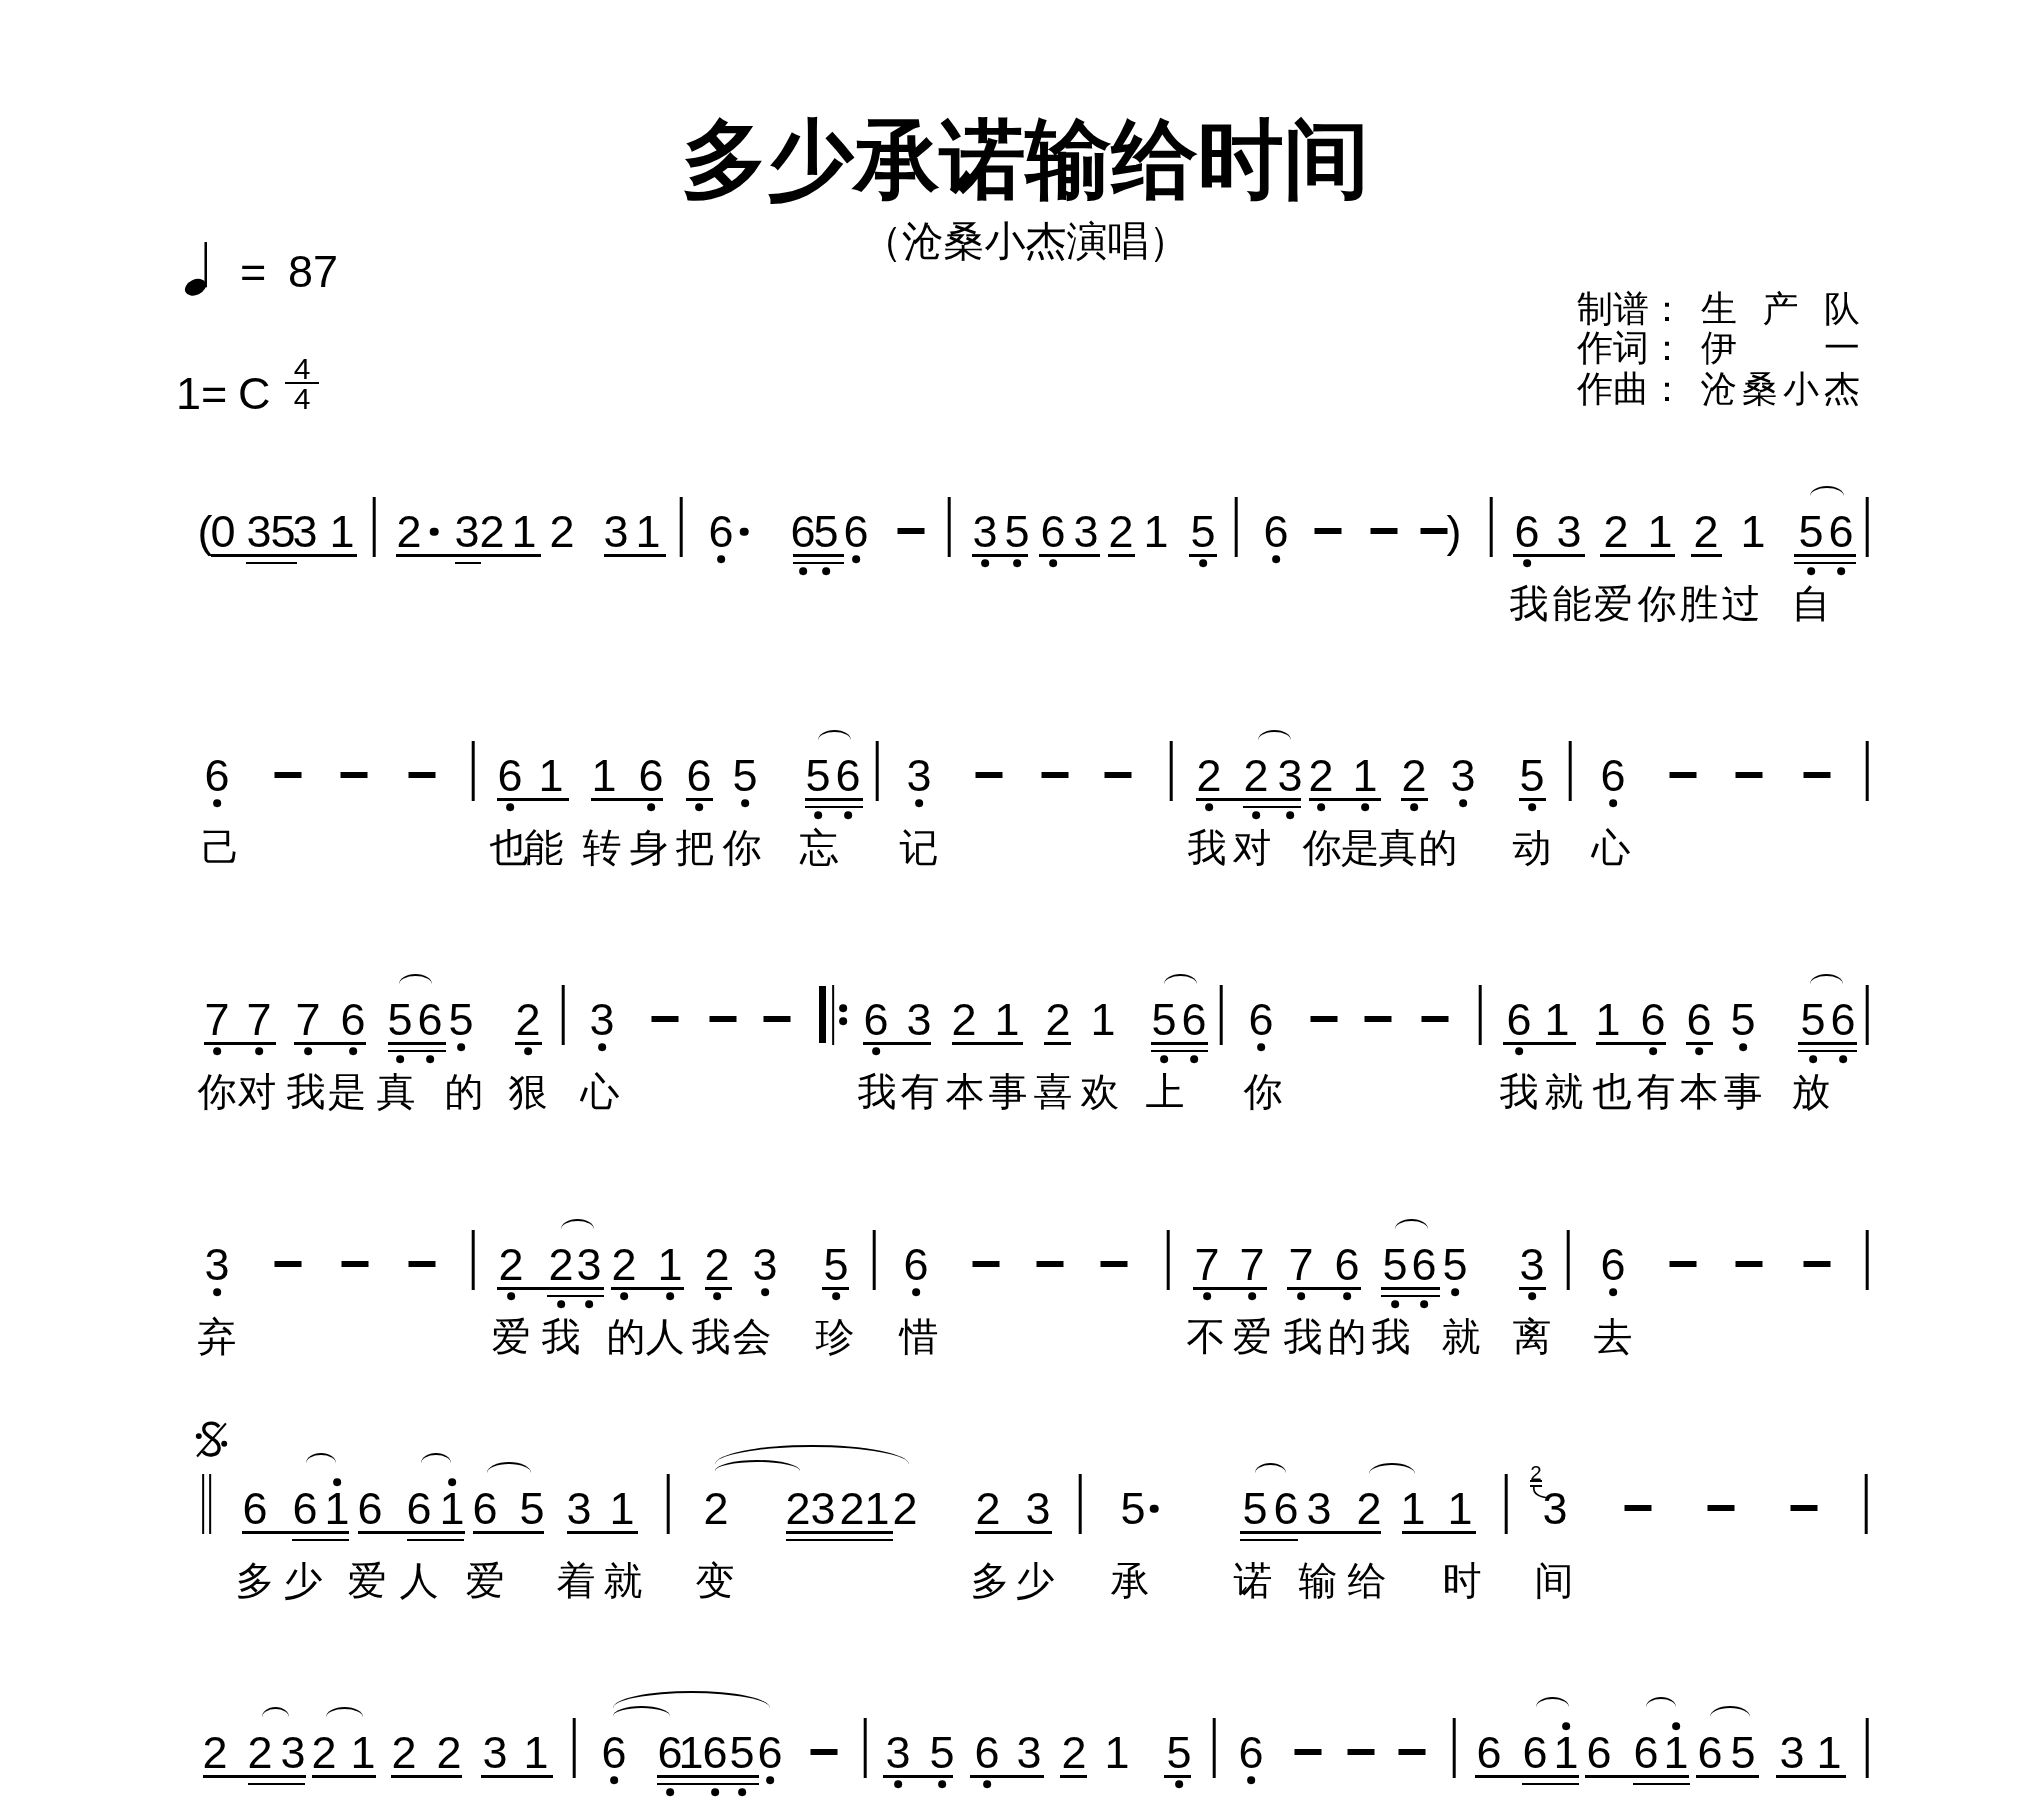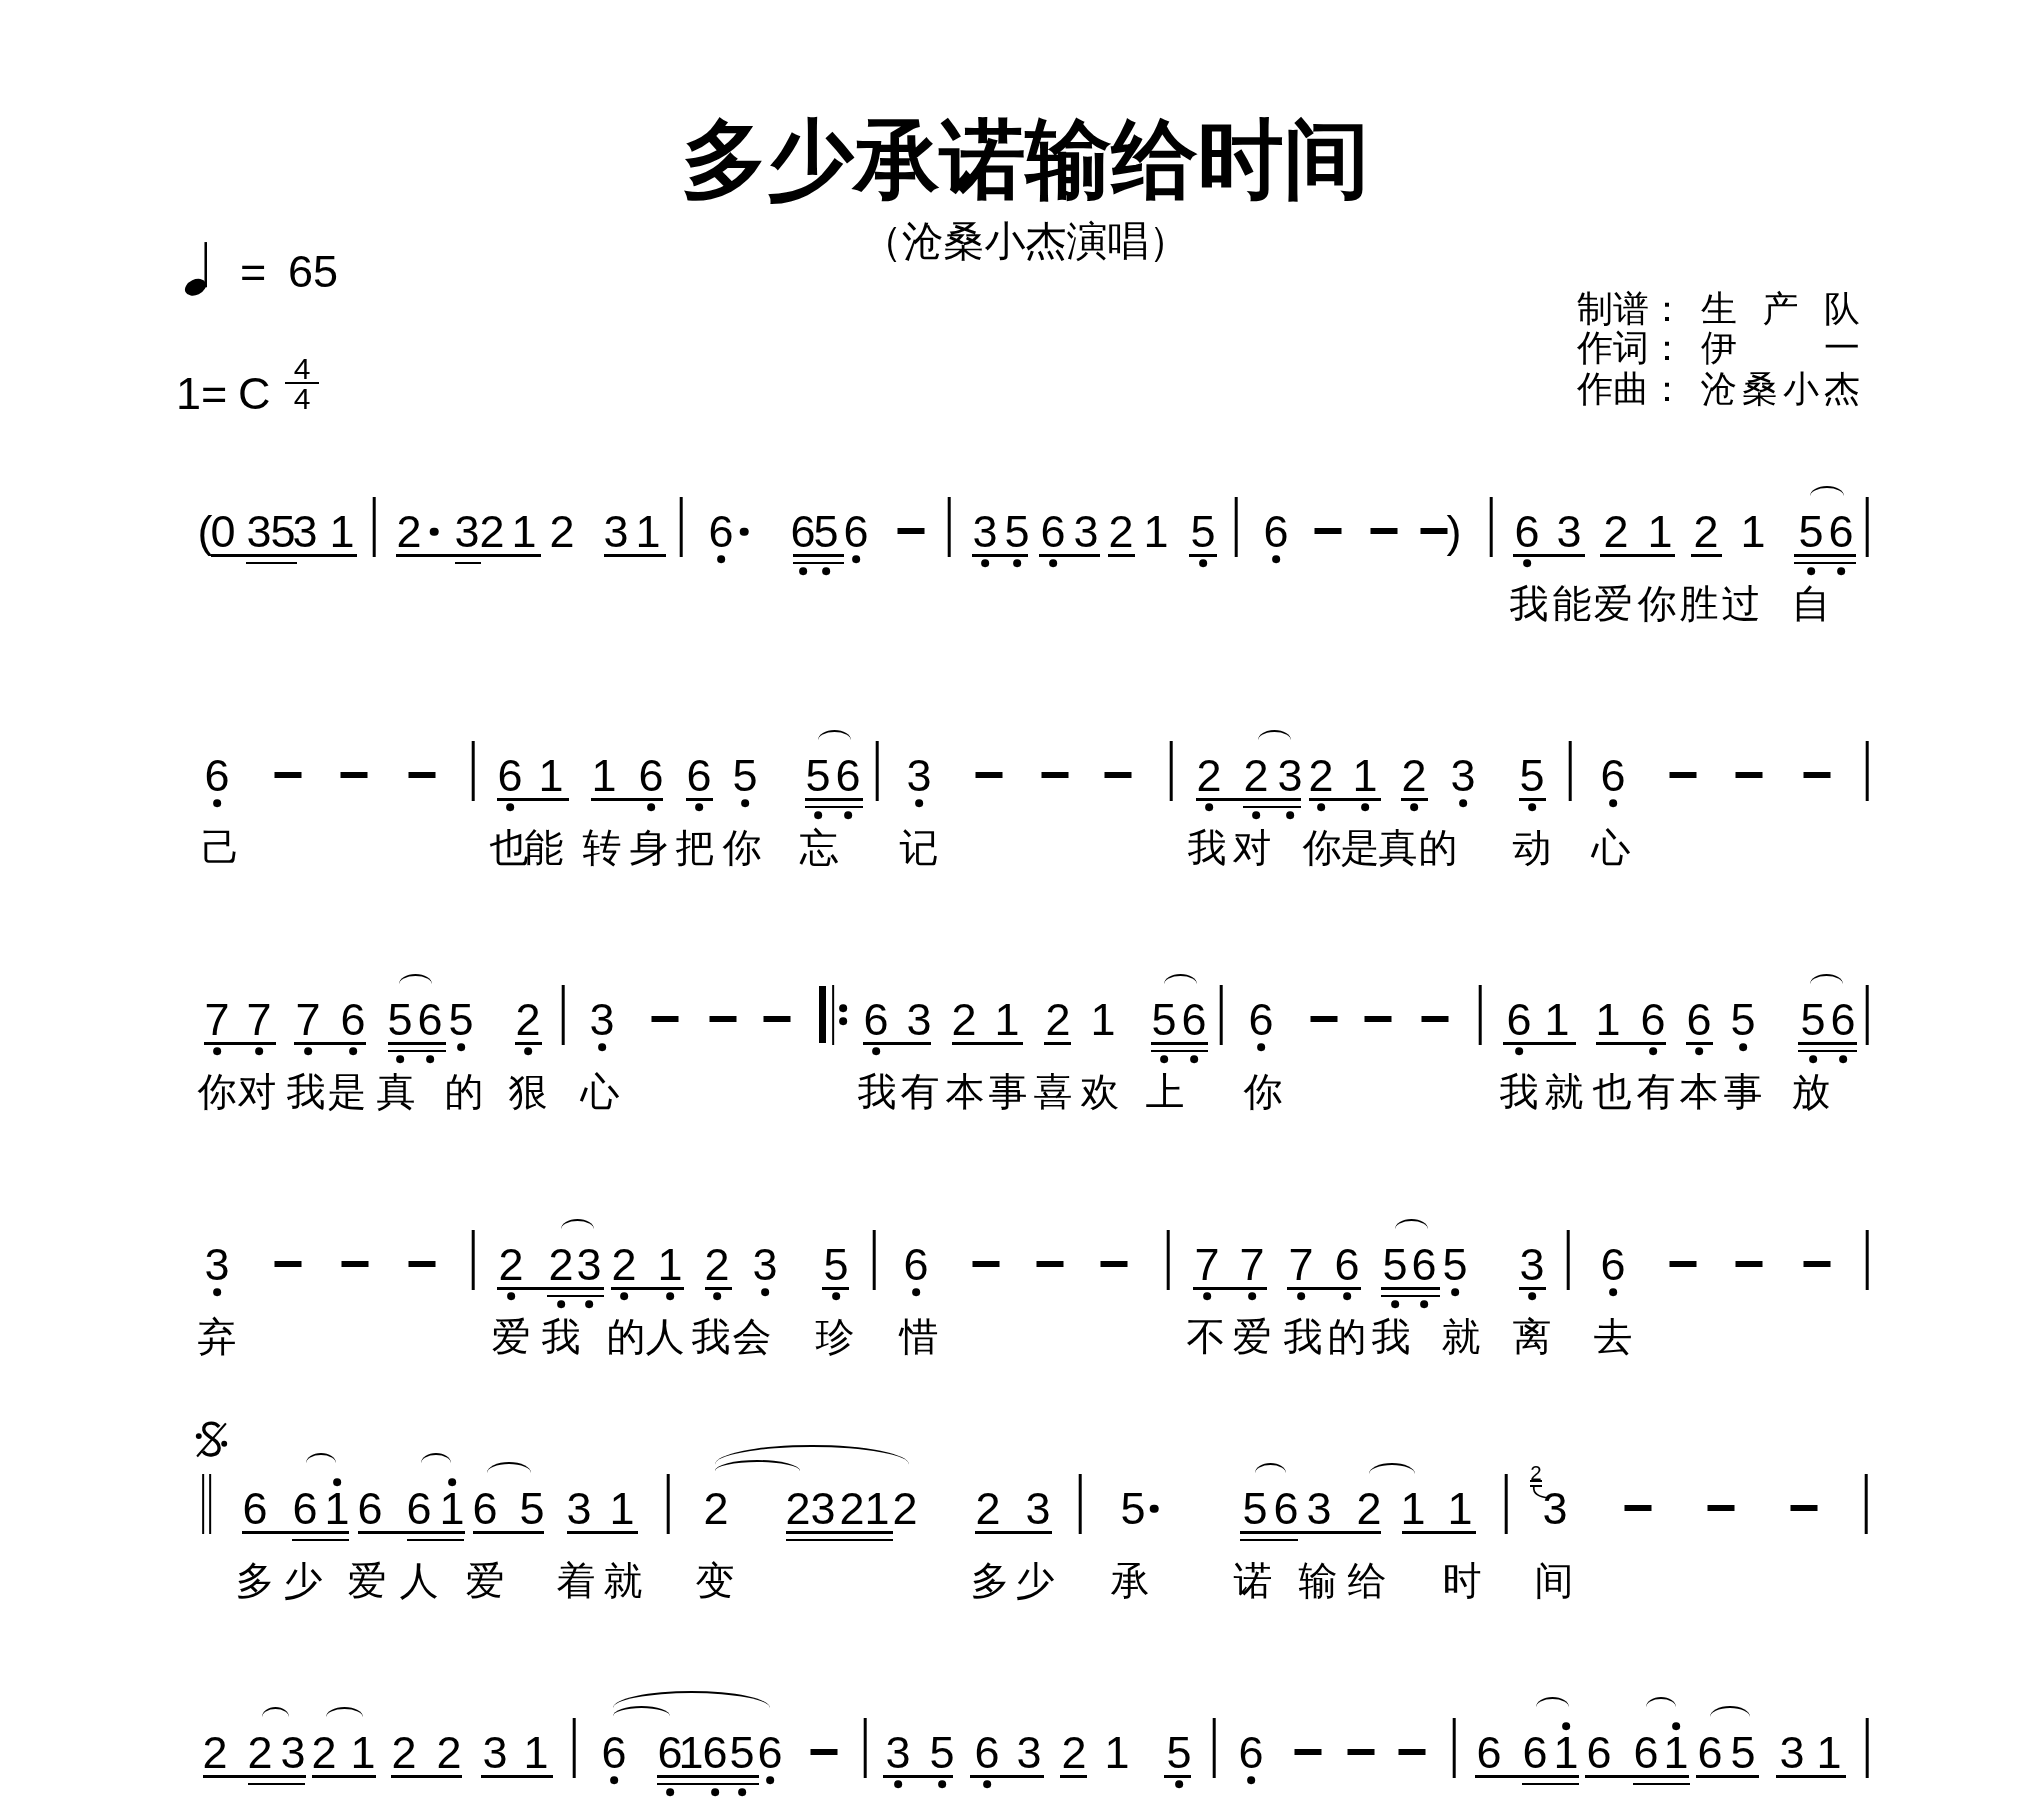--- a/index.html
+++ b/index.html
@@ -53,21 +53,21 @@
 <div id="page">
 
   <div class="title">多少承诺输给时间</div>
   <div class="subtitle">（沧桑小杰演唱）</div>
 
   <svg class="tempo-icon" viewBox="0 0 34 66">
     <line x1="29" y1="2" x2="29" y2="55" stroke="#000" stroke-width="3"></line>
     <ellipse cx="17" cy="55" rx="13" ry="9" transform="rotate(-25 17 55)" fill="#000"></ellipse>
   </svg>
   <div class="hdr-text" style="left:240px; top:249px;">=</div>
-  <div class="hdr-text" style="left:288px; top:249px;">65</div>
+  <div class="hdr-text" style="left:288px; top:249px;">87</div>
 
   <div class="hdr-text" style="left:176px; top:371px;">1=</div>
   <div class="hdr-text" style="left:238px; top:371px;">C</div>
   <div class="frac" style="top:354px;">4</div>
   <div class="frac-line"></div>
   <div class="frac" style="top:384px;">4</div>
 
   <div class="credit-row" style="top:291px;">
     <span class="credit-label">制谱：</span>
     <span class="credit-value">生产队</span>

